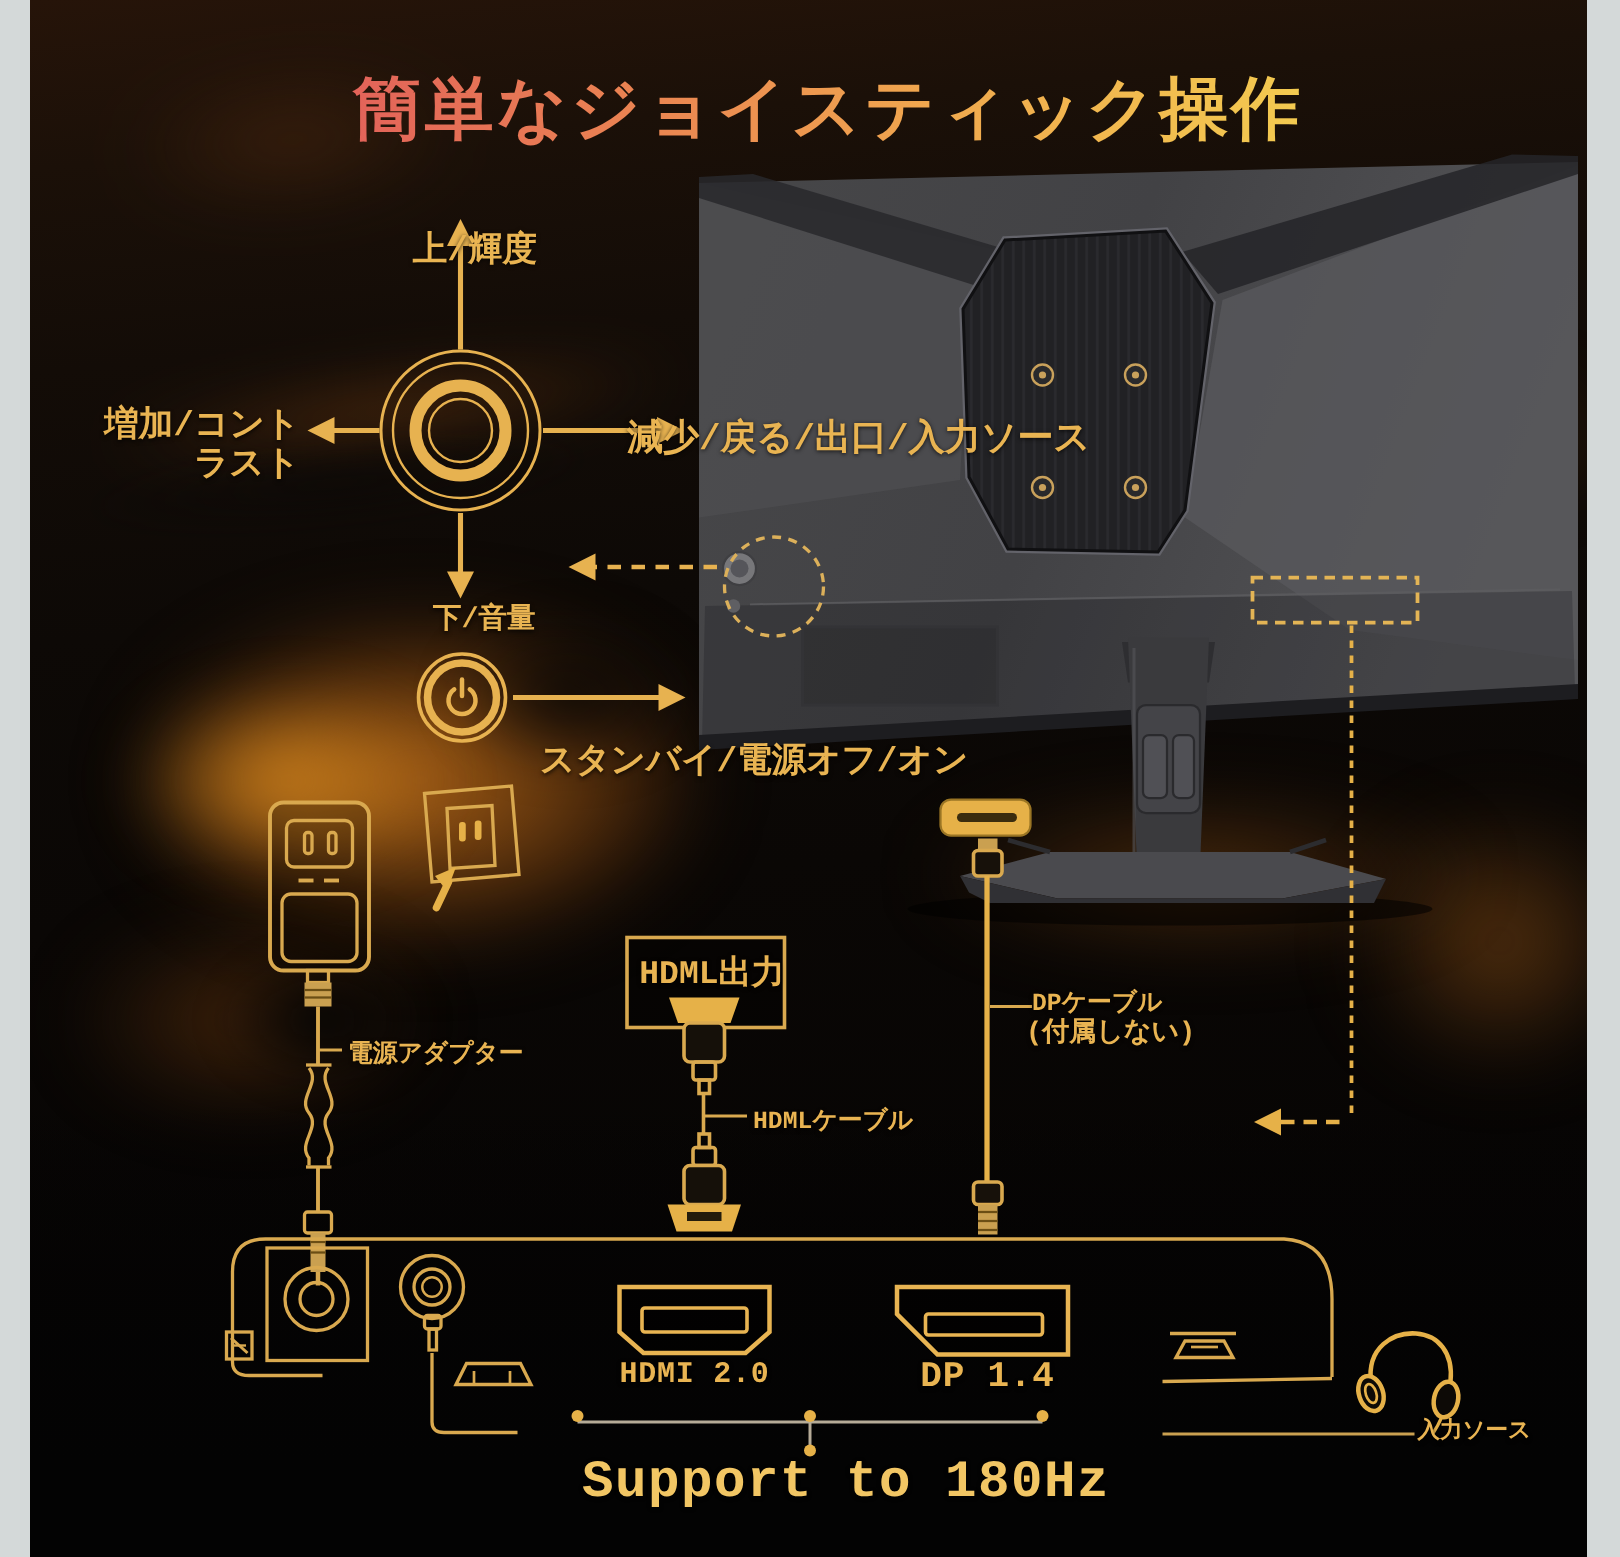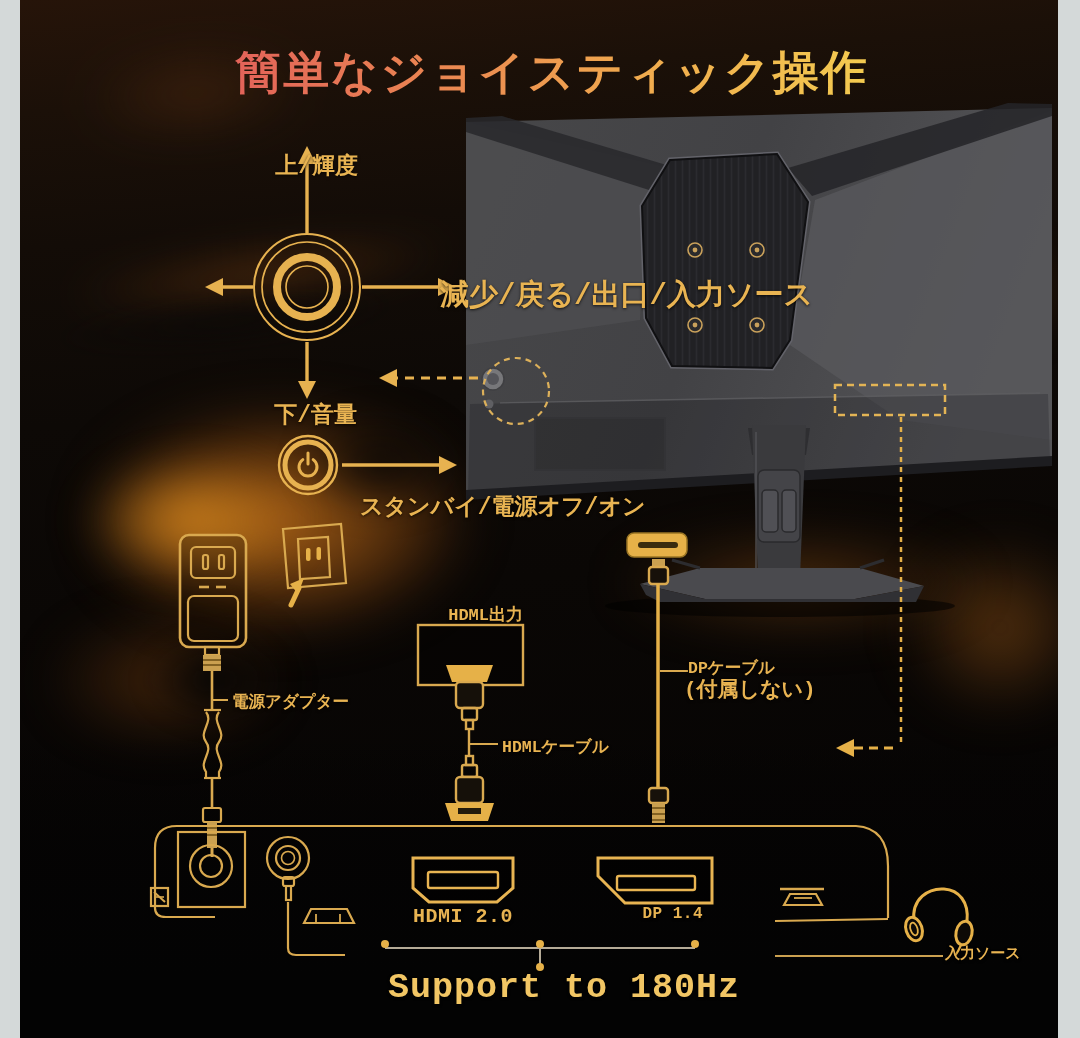--- a/index.html
+++ b/index.html
@@ -304,39 +304,43 @@
         <circle cx="540" cy="944" r="4" fill="#e6b148"></circle>
         <circle cx="695" cy="944" r="4" fill="#e6b148"></circle>
         <circle cx="540" cy="967" r="4" fill="#e6b148"></circle>
       </g>
     </svg>
 
     <div class="title">簡単なジョイスティック操作</div>
 
     <div class="lbl center" style="left:238px;top:150px;width:100px;font-size:23px;">上/輝度</div>
 
-
-    <div class="lbl" style="left:420px;top:275px;font-size:29px;">減少/戻る/出口/入力ソース</div>
-
-    <div class="lbl center" style="left:237px;top:399px;width:100px;font-size:23px;">下/音量</div>
+    <div class="lbl center" style="left:40px;top:271px;width:140px;font-size:23px;line-height:1.15;">
+      <span style="display:block;">増加/コント</span>
+      <span style="display:block;">ラスト</span>
+    </div>
+
+    <div class="lbl" style="left:398px;top:275px;font-size:24px;">減少/戻る/出口/入力ソース</div>
+
+    <div class="lbl center" style="left:237px;top:399px;width:100px;font-size:19px;">下/音量</div>
 
     <div class="lbl" style="left:340px;top:491px;font-size:23px;">スタンバイ/電源オフ/オン</div>
 
     <div class="lbl" style="left:212px;top:691px;font-size:16.5px;">電源アダプター</div>
 
-    <div class="lbl center" style="left:398px;top:603px;width:105px;font-size:17px;">HDML出力</div>
+    <div class="lbl center" style="left:398px;top:633px;width:105px;font-size:22px;">HDML出力</div>
 
     <div class="lbl" style="left:482px;top:736px;font-size:16.5px;">HDMLケーブル</div>
 
     <div class="lbl" style="left:668px;top:660px;font-size:16.5px;line-height:1.15;">
       <span style="display:block;">DPケーブル</span>
-      <span style="display:block;margin-left:-4px;font-size:21px;">(付属しない)</span>
+      <span style="display:block;margin-left:-4px;font-size:18px;">(付属しない)</span>
     </div>
 
     <div class="lbl center" style="left:393px;top:905px;width:100px;font-size:20px;letter-spacing:0.5px;">HDMI 2.0</div>
 
-    <div class="lbl center" style="left:583px;top:905px;width:100px;font-size:16px;letter-spacing:0.5px;">DP 1.4</div>
+    <div class="lbl center" style="left:583px;top:905px;width:100px;font-size:24px;letter-spacing:0.5px;">DP 1.4</div>
 
     <div class="lbl" style="left:925px;top:944px;font-size:15px;">入力ソース</div>
 
     <div class="lbl center" style="left:320px;top:968px;width:400px;font-size:35px;color:#f2c664;letter-spacing:1px;">Support to 180Hz</div>
   </div>
 </div>
 
 </body></html>

